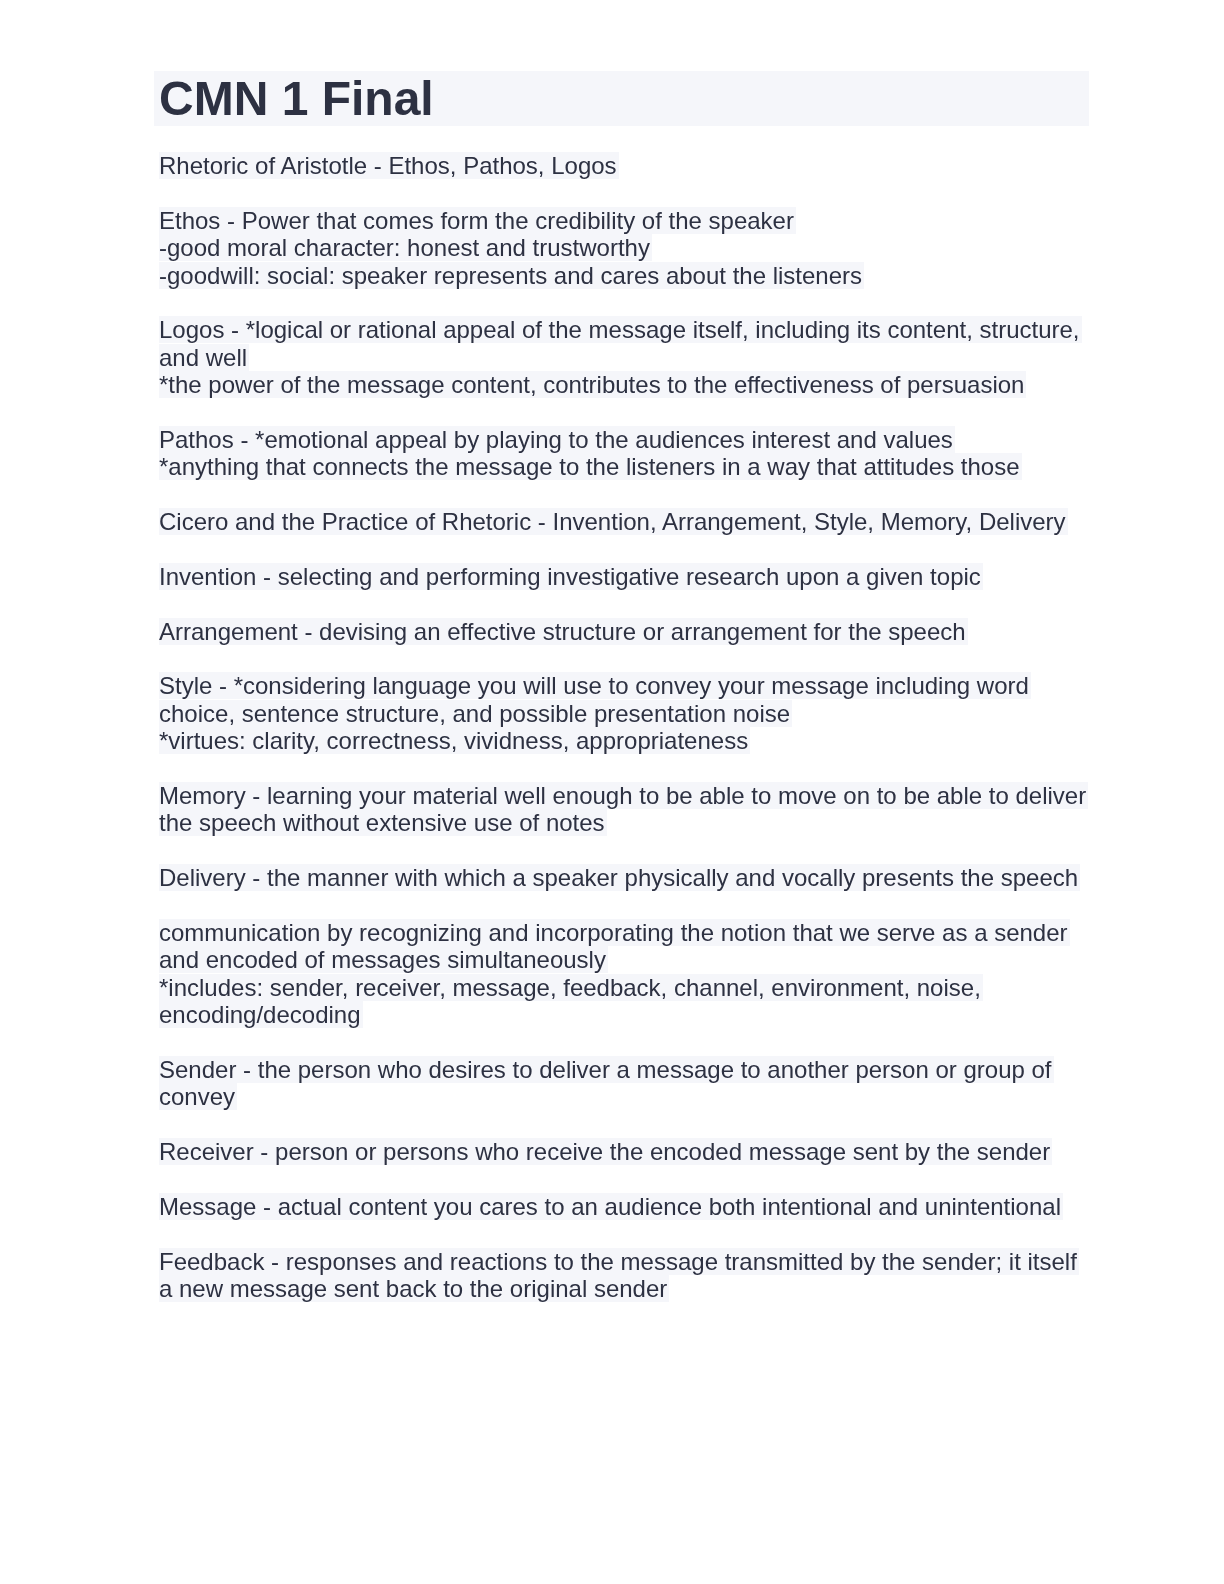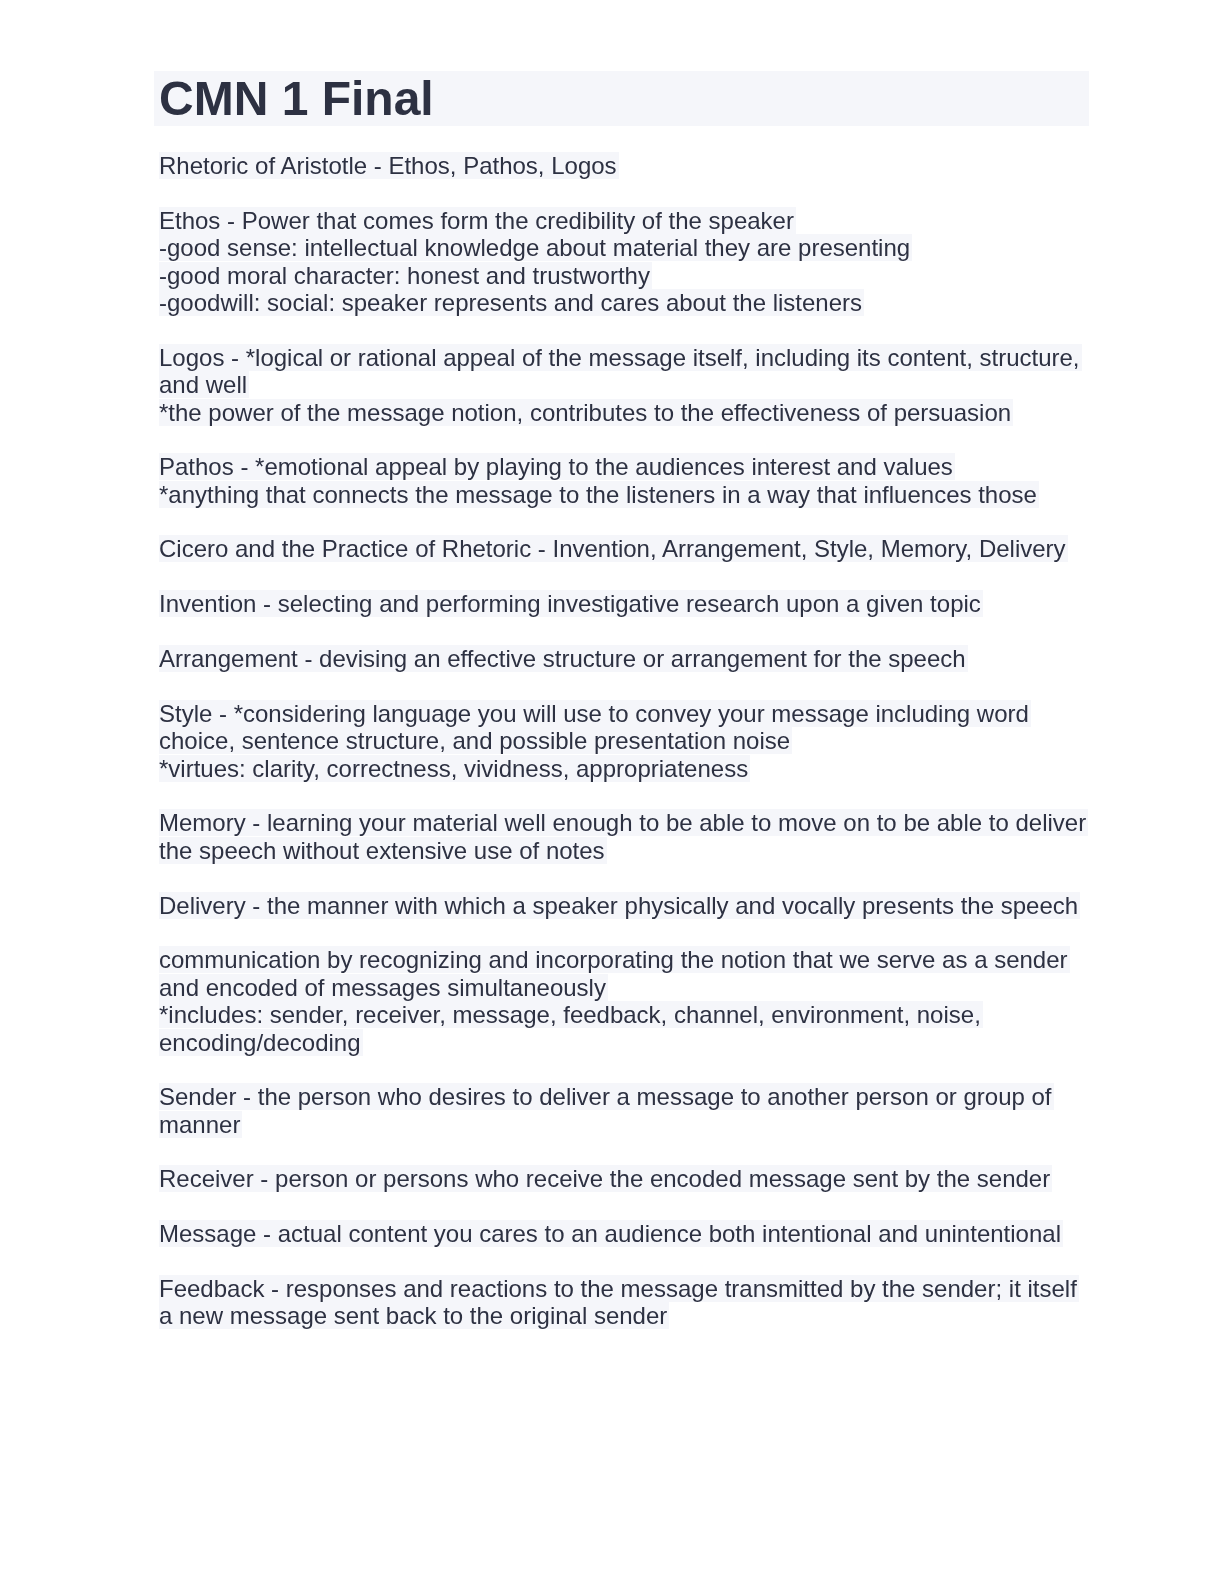--- a/index.html
+++ b/index.html
@@ -31,32 +31,31 @@
 <div class="page">
   <div class="title-box"></div>
   <div class="title">CMN 1 Final</div>
 
   <div class="body-text">
     <div class="para">
       <div class="line"><span>Rhetoric of Aristotle - Ethos, Pathos, Logos</span></div>
     </div>
     <div class="para">
       <div class="line"><span>Ethos - Power that comes form the credibility of the speaker</span></div>
-      <div class="line"><span>-good sense: intellectual knowledge about material they are presenting</span></div>
       <div class="line"><span>-good moral character: honest and trustworthy</span></div>
       <div class="line"><span>-goodwill: social: speaker represents and cares about the listeners</span></div>
     </div>
     <div class="para">
       <div class="line"><span>Logos - *logical or rational appeal of the message itself, including its content, structure,</span></div>
       <div class="line"><span>and well</span></div>
-      <div class="line"><span>*the power of the message notion, contributes to the effectiveness of persuasion</span></div>
+      <div class="line"><span>*the power of the message content, contributes to the effectiveness of persuasion</span></div>
     </div>
     <div class="para">
       <div class="line"><span>Pathos - *emotional appeal by playing to the audiences interest and values</span></div>
-      <div class="line"><span>*anything that connects the message to the listeners in a way that influences those</span></div>
+      <div class="line"><span>*anything that connects the message to the listeners in a way that attitudes those</span></div>
     </div>
     <div class="para">
       <div class="line"><span>Cicero and the Practice of Rhetoric - Invention, Arrangement, Style, Memory, Delivery</span></div>
     </div>
     <div class="para">
       <div class="line"><span>Invention - selecting and performing investigative research upon a given topic</span></div>
     </div>
     <div class="para">
       <div class="line"><span>Arrangement - devising an effective structure or arrangement for the speech</span></div>
     </div>
@@ -73,21 +72,21 @@
       <div class="line"><span>Delivery - the manner with which a speaker physically and vocally presents the speech</span></div>
     </div>
     <div class="para">
       <div class="line"><span>communication by recognizing and incorporating the notion that we serve as a sender</span></div>
       <div class="line"><span>and encoded of messages simultaneously</span></div>
       <div class="line"><span>*includes: sender, receiver, message, feedback, channel, environment, noise,</span></div>
       <div class="line"><span>encoding/decoding</span></div>
     </div>
     <div class="para">
       <div class="line"><span>Sender - the person who desires to deliver a message to another person or group of</span></div>
-      <div class="line"><span>manner</span></div>
+      <div class="line"><span>convey</span></div>
     </div>
     <div class="para">
       <div class="line"><span>Receiver - person or persons who receive the encoded message sent by the sender</span></div>
     </div>
     <div class="para">
       <div class="line"><span>Message - actual content you cares to an audience both intentional and unintentional</span></div>
     </div>
     <div class="para">
       <div class="line"><span>Feedback - responses and reactions to the message transmitted by the sender; it itself</span></div>
       <div class="line"><span>a new message sent back to the original sender</span></div>

